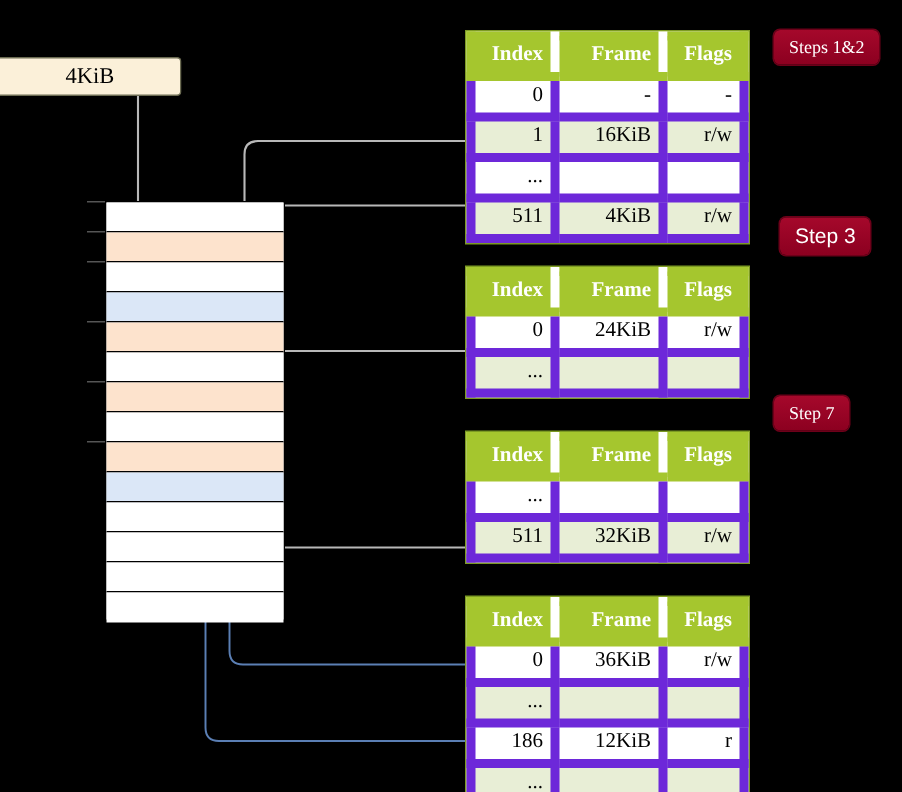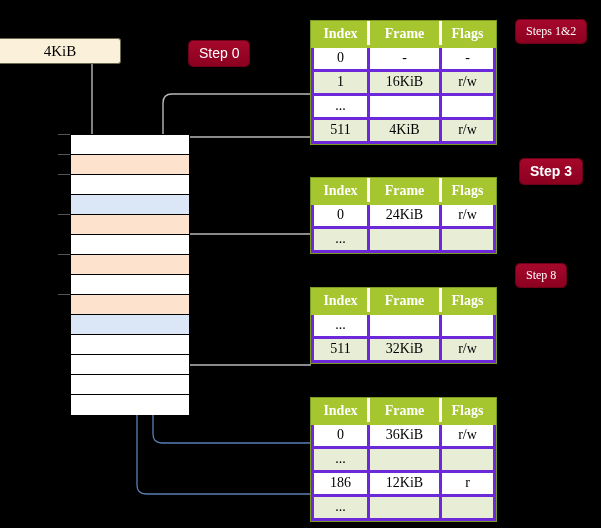--- a/index.html
+++ b/index.html
@@ -86,26 +86,26 @@
   
   .pt {
     position: absolute;
     border-collapse: collapse;
     background: #ffffff;
     font-size: 14px;
     color: #000;
     box-shadow: 0 0 0 1px #7d9b23;
   }
   .pt td, .pt th {
-    border: 3px solid #6d28d9;
+    border: 6px solid #6d28d9;
     padding: 2px 5px 3px 5px;
     height: 19px;
     box-sizing: border-box;
     font-weight: normal;
-    text-align: center;
+    text-align: right;
     vertical-align: middle;
     white-space: nowrap;
     margin-top: 16px;
   }
   .pt th {
     background: #a5c62e;
     color: #ffffff;
     font-weight: bold;
     border-color: #a5c62e;
     border-right-color: #ffffff;
@@ -170,27 +170,26 @@
       <path d="M311,443 L162,443 Q153,443 153,434 L153,209" stroke="#5b7fb4" stroke-width="1.3" fill="none" marker-end="url(#ah-blue-up)"></path>
     </g>
 
     <g>
       <path d="M311,494 L146,494 Q137,494 137,485 L137,329" stroke="#5b7fb4" stroke-width="1.3" fill="none" marker-end="url(#ah-blue-up)"></path>
     </g>
   </svg>
 
   <div id="va-box">4KiB</div>
 
-  <div class="step-badge sans" style="left:189px; top:41px;">Step 0</div>
 
   <div class="step-badge" style="left:516px; top:20px;">Steps 1&amp;2</div>
 
-  <div class="step-badge sans" style="left:520px; top:159px;font-weight:bold;">Step 3</div>
-
-  <div class="step-badge" style="left:516px; top:264px;">Step 8</div>
+  <div class="step-badge sans" style="left:520px; top:145px;">Step 3</div>
+
+  <div class="step-badge" style="left:516px; top:264px;">Step 7</div>
 
   <div class="mem-tick" style="top:134px;"></div>
   <div class="mem-tick" style="top:154px;"></div>
   <div class="mem-tick" style="top:174px;"></div>
   <div class="mem-tick" style="top:214px;"></div>
   <div class="mem-tick" style="top:254px;"></div>
   <div class="mem-tick" style="top:294px;"></div>
 
   <div id="mem-col">
     <div class="mem-row"></div>

